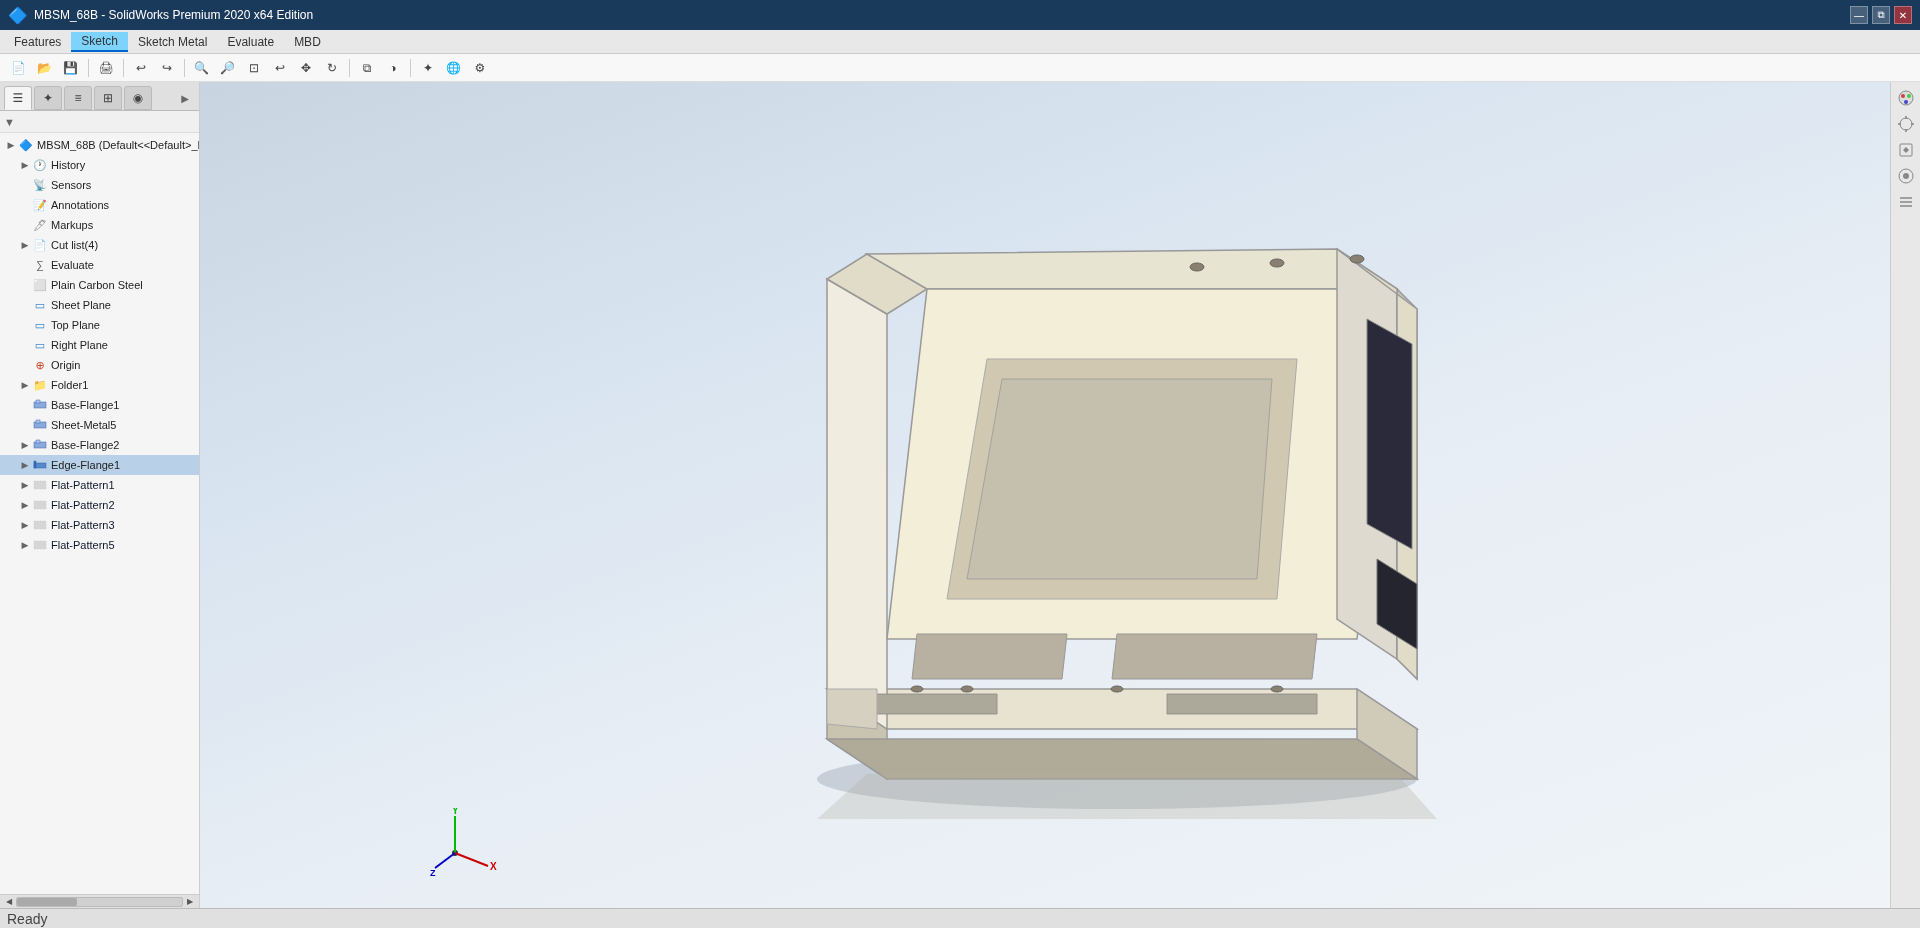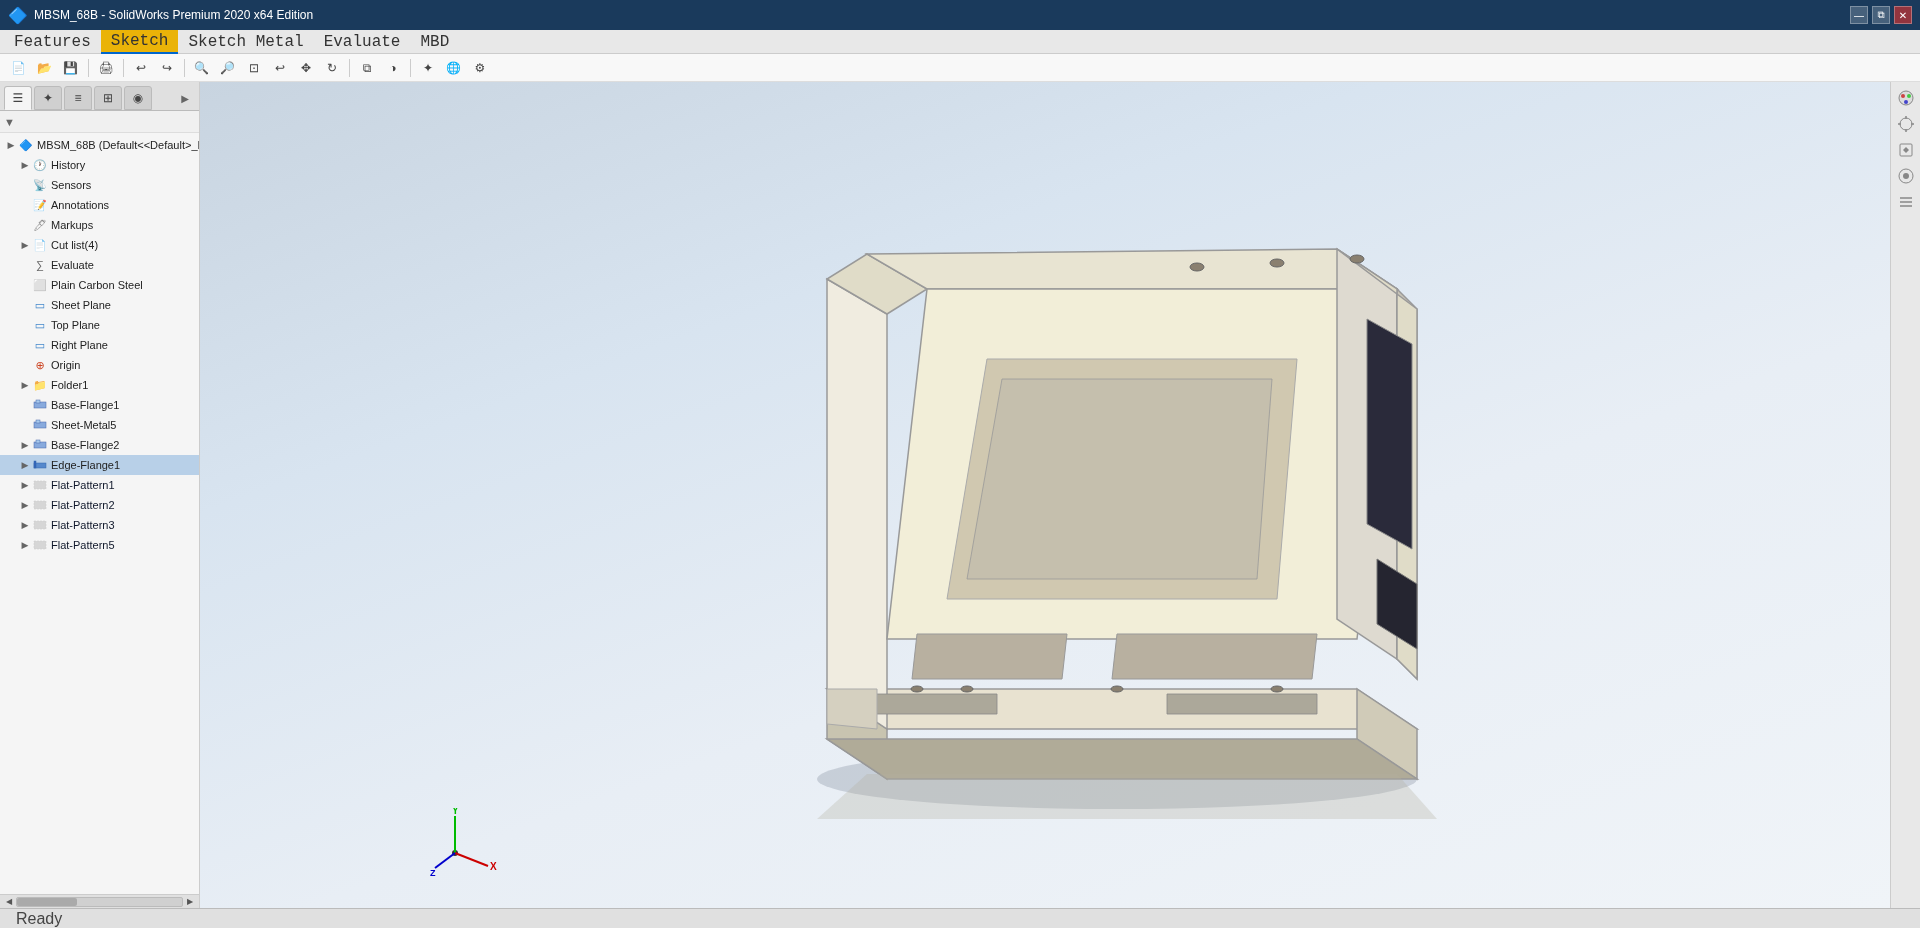--- a/index.html
+++ b/index.html
@@ -33,25 +33,24 @@
       background: #e8e8e8;
       display: flex;
       align-items: center;
       padding: 0 4px;
       border-bottom: 1px solid #ccc;
       flex-shrink: 0;
     }
     .menu-item {
       padding: 2px 10px;
       cursor: pointer;
-      font-size: 16px;
+      font-size: 12px;
       color: #333;
-      font-family: Liberation Mono, monospace;
-    }
-    .menu-item.active { background: #eab308; border-bottom: 2px solid #0066cc; }
+    }
+    .menu-item.active { background: #7dd3fc; border-bottom: 2px solid #0066cc; }
 
     
     .main-content {
       display: flex;
       flex: 1;
       overflow: hidden;
     }
 
     
     .left-panel {
@@ -201,22 +200,22 @@
       cursor: pointer; color: #555; font-size: 12px; border-radius: 2px;
     }
 
     
     .status-bar {
       height: 20px;
       background: #e0e0e0;
       border-top: 1px solid #bbb;
       display: flex;
       align-items: center;
-      padding: 0 16px;
-      font-size: 16px;
+      padding: 0 7px;
+      font-size: 14px;
       color: #444;
       flex-shrink: 0;
     }
 
     
     .top-toolbar {
       height: 28px;
       background: #f8f8f8;
       border-bottom: 1px solid #ddd;
       display: flex;

